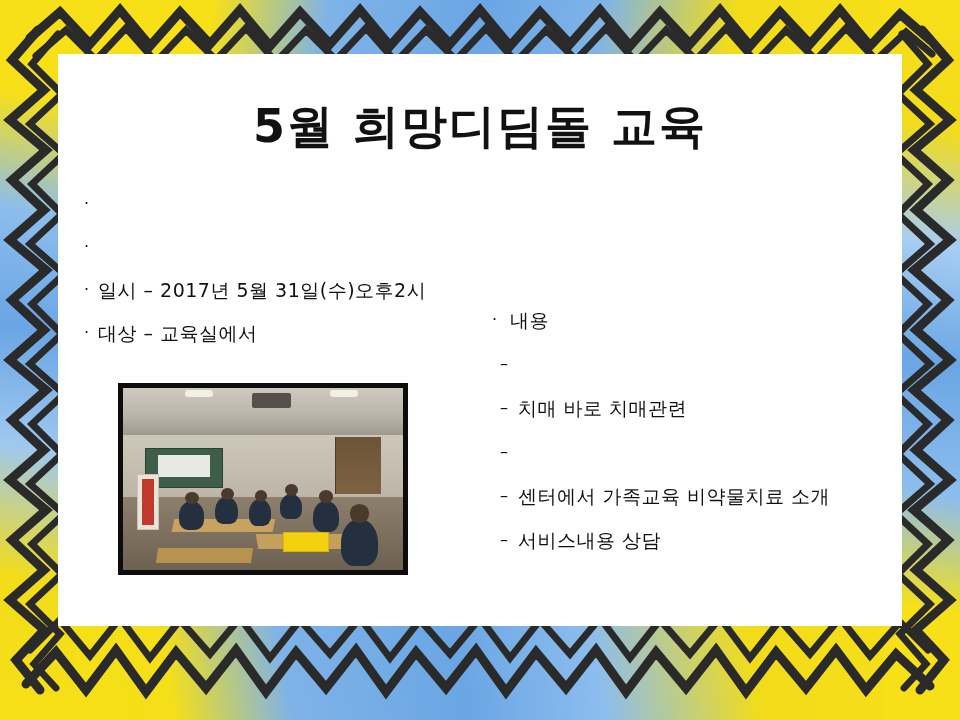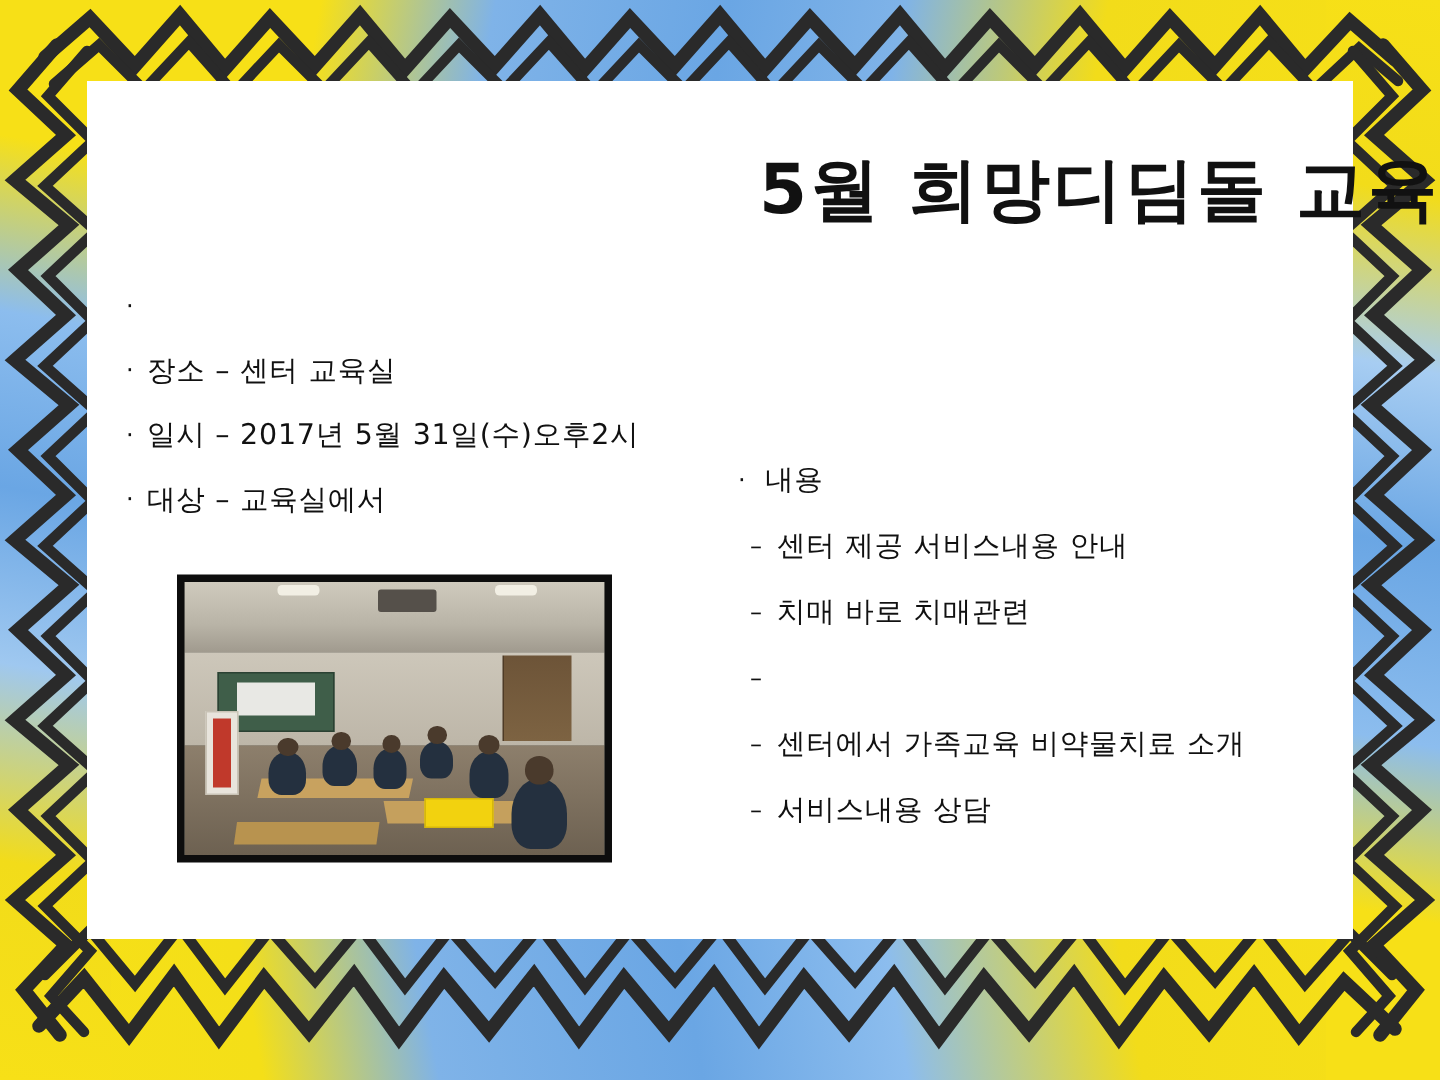--- a/index.html
+++ b/index.html
@@ -69,21 +69,21 @@
   .content {
     position: absolute;
     inset: 0;
     z-index: 4;
   }
   .title {
     position: absolute;
     left: 0;
     top: 96px;
     width: 960px;
-    text-align: right;
+    text-align: center;
     font-size: 46px;
     font-weight: bold;
     letter-spacing: 2px;
     color: #111111;
     font-family: "DejaVu Sans", sans-serif;
   }
 
   .left-list {
     position: absolute;
     left: 84px;
@@ -272,40 +272,38 @@
   <div class="content">
 
     <div class="title">5월 희망디딤돌 교육</div>
 
     <div class="left-list">
       <div class="row">
         <span class="bullet-dot">·</span>
       </div>
       <div class="row">
         <span class="bullet-dot">·</span>
-        <span class="row-text">장소 – 센터 교육실</span>
       </div>
       <div class="row">
         <span class="bullet-dot">·</span>
         <span class="row-text">일시 – 2017년 5월 31일(수)오후2시</span>
       </div>
       <div class="row">
         <span class="bullet-dot">·</span>
         <span class="row-text">대상 –  교육실에서</span>
       </div>
     </div>
 
     <div class="right-list">
       <div class="row">
         <span class="marker">·</span>
         <span class="row-text">내용</span>
       </div>
       <div class="row sub">
         <span class="marker">–</span>
-        <span class="row-text">센터 제공 서비스내용 안내</span>
       </div>
       <div class="row sub">
         <span class="marker">–</span>
         <span class="row-text">치매 바로 치매관련</span>
       </div>
       <div class="row sub">
         <span class="marker">–</span>
       </div>
       <div class="row sub">
         <span class="marker">–</span>

